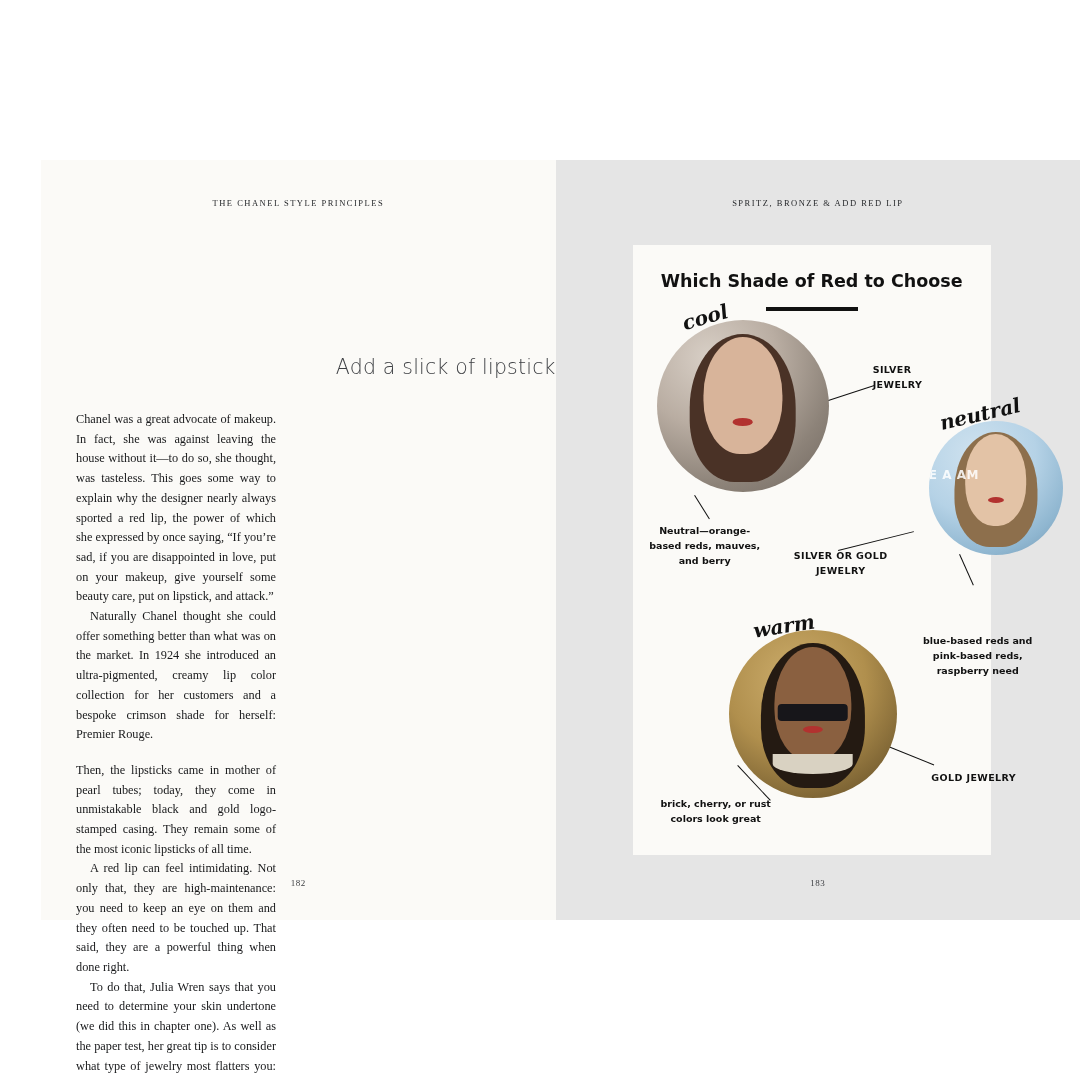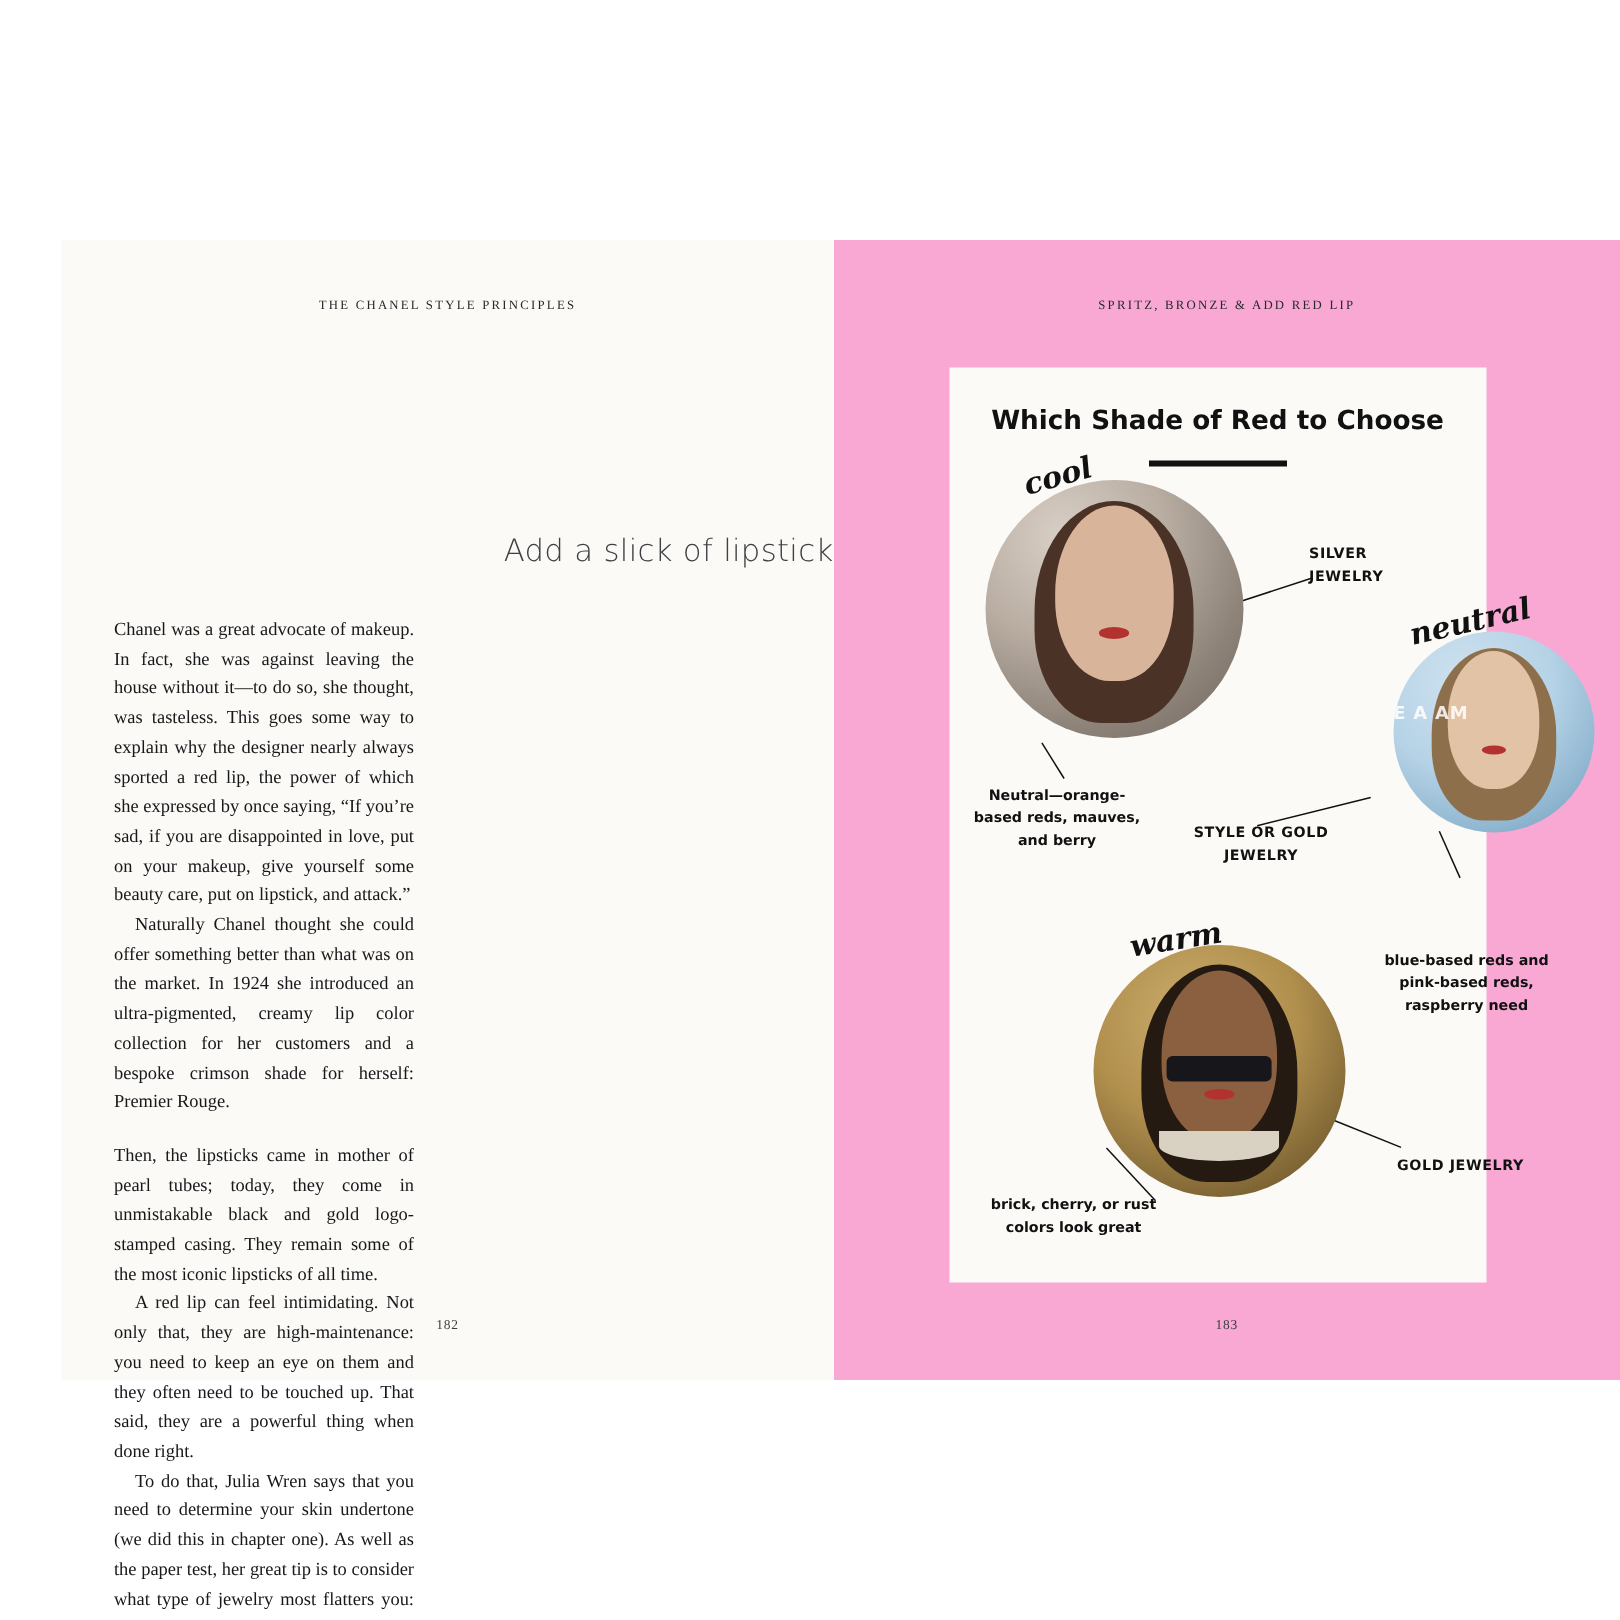--- a/index.html
+++ b/index.html
@@ -27,21 +27,21 @@
     width: 535px;
     height: 760px;
     background: #fbfaf7;
     position: relative;
     box-sizing: border-box;
     margin-left: 41px;
   }
   .page-right {
     width: 545px;
     height: 760px;
-    background: #f9a8d4;
+    background: #e5e5e5;
     position: relative;
     box-sizing: border-box;
   }
   .running-head {
     position: absolute;
     top: 38px;
     width: 100%;
     text-align: center;
     font-family: "Liberation Serif", serif;
     font-size: 8.5px;
@@ -325,21 +325,21 @@
       <div class="circle c-neutral">
         <div class="face">
           <div class="hair"></div>
           <div class="hair2"></div>
           <div class="lips"></div>
         </div>
         <div class="banner">LE A AM</div>
       </div>
       <div class="script-label lbl-neutral">neutral</div>
 
-      <div class="anno caps a-silver-or-gold">STYLE OR GOLD JEWELRY</div>
+      <div class="anno caps a-silver-or-gold">SILVER OR GOLD JEWELRY</div>
       <div class="anno a-blue-based">blue-based reds and pink-based reds, raspberry need</div>
 
       <div class="circle c-warm">
         <div class="face">
           <div class="hair"></div>
           <div class="hair2"></div>
           <div class="glasses"></div>
           <div class="lips"></div>
           <div class="necklace"></div>
         </div>

